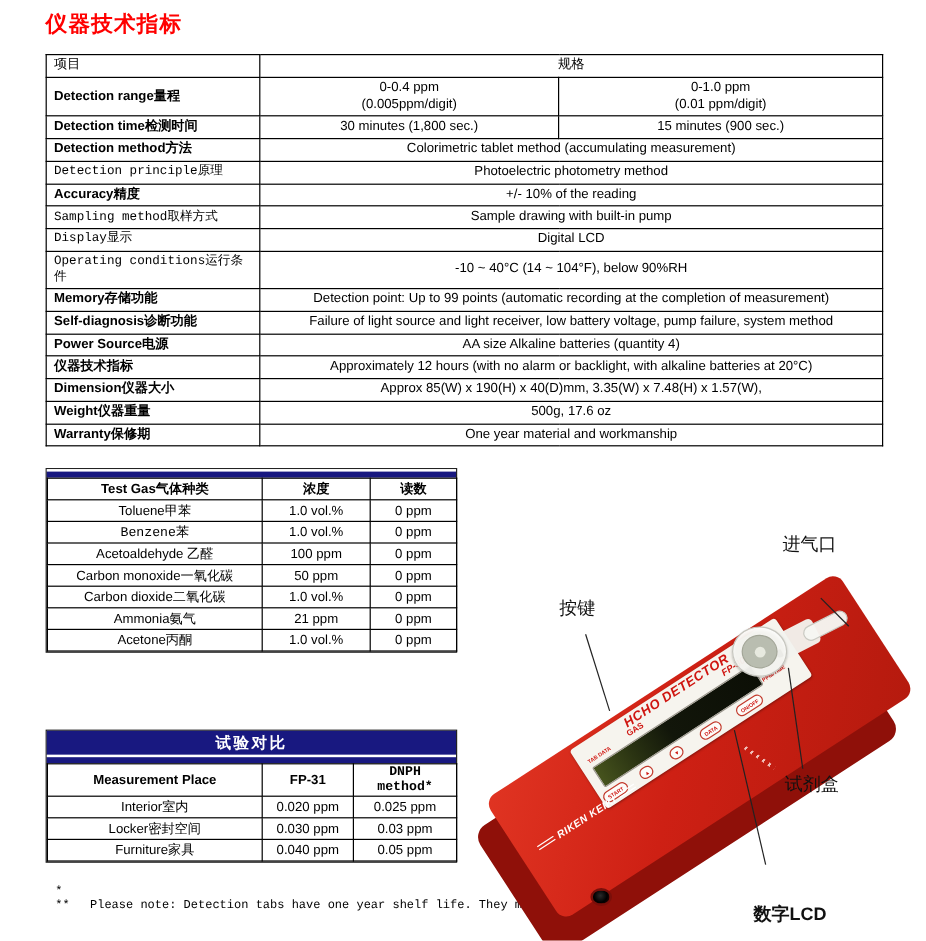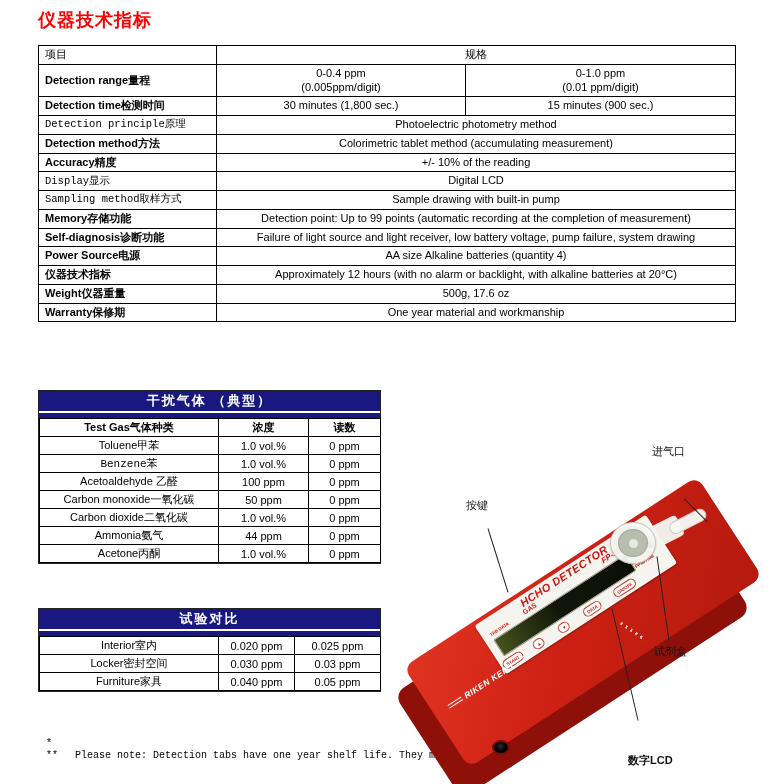--- a/index.html
+++ b/index.html
@@ -128,21 +128,21 @@
   .cap-inner {
     position:absolute; left:7px; top:6px; width:30px; height:28px; border-radius:50%;
     background:#b9bdb0; border:1px solid #a3a698;
   }
   .cap-pellet {
     position:absolute; left:10px; top:9px; width:9px; height:9px; border-radius:50%;
     background:#e7e9df;
   }
 
   
-  .anno { position:absolute; font-size:11px; color:#111; z-index:6; white-space:nowrap;
+  .anno { position:absolute; font-size:15px; color:#111; z-index:6; white-space:nowrap;
           font-family:"Liberation Serif","DejaVu Serif",serif; }
   .anno-line { position:absolute; height:1px; background:#222; transform-origin:0 50%; z-index:6; }
   .line-inlet   { left:684px; top:498px; width:33px;  transform:rotate(45deg); }
   .line-keys    { left:488px; top:528px; width:67px;  transform:rotate(72.6deg); }
   .line-reagent { left:657px; top:556px; width:85px;  transform:rotate(81.9deg); }
   .line-lcd     { left:612px; top:608px; width:115px; transform:rotate(76.9deg); }
 </style>
 </head>
 <body>
 
@@ -167,68 +167,75 @@
 (0.005ppm/digit)</td>
       <td class="val pre">0-1.0 ppm
 (0.01 ppm/digit)</td>
     </tr>
     <tr>
       <td class="lb">Detection time检测时间</td>
       <td class="val">30 minutes (1,800 sec.)</td>
       <td class="val">15 minutes (900 sec.)</td>
     </tr>
     <tr>
+      <td class="lb">Detection method方法</td>
+      <td class="val" colspan="2">Colorimetric tablet method (accumulating measurement)</td>
+    </tr>
+    <tr>
       <td class="lb mono">Detection principle原理</td>
       <td class="val" colspan="2">Photoelectric photometry method</td>
     </tr>
     <tr>
-      <td class="lb">Detection method方法</td>
-      <td class="val" colspan="2">Colorimetric tablet method (accumulating measurement)</td>
-    </tr>
-    <tr>
       <td class="lb">Accuracy精度</td>
       <td class="val" colspan="2">+/- 10% of the reading</td>
     </tr>
     <tr>
+      <td class="lb mono">Sampling method取样方式</td>
+      <td class="val" colspan="2">Sample drawing with built-in pump</td>
+    </tr>
+    <tr>
       <td class="lb mono">Display显示</td>
       <td class="val" colspan="2">Digital LCD</td>
     </tr>
     <tr>
-      <td class="lb mono">Sampling method取样方式</td>
-      <td class="val" colspan="2">Sample drawing with built-in pump</td>
+      <td class="lb mono">Operating conditions运行条件</td>
+      <td class="val" colspan="2">-10 ~ 40°C (14 ~ 104°F), below 90%RH</td>
     </tr>
     <tr>
       <td class="lb">Memory存储功能</td>
       <td class="val" colspan="2">Detection point: Up to 99 points (automatic recording at the completion of measurement)</td>
     </tr>
     <tr>
       <td class="lb">Self-diagnosis诊断功能</td>
-      <td class="val" colspan="2">Failure of light source and light receiver, low battery voltage, pump failure, system drawing</td>
+      <td class="val" colspan="2">Failure of light source and light receiver, low battery voltage, pump failure, system method</td>
     </tr>
     <tr>
       <td class="lb">Power Source电源</td>
       <td class="val" colspan="2">AA size Alkaline batteries (quantity 4)</td>
     </tr>
     <tr>
       <td class="lb">仪器技术指标</td>
       <td class="val" colspan="2">Approximately 12 hours (with no alarm or backlight, with alkaline batteries at 20°C)</td>
     </tr>
     <tr>
+      <td class="lb">Dimension仪器大小</td>
+      <td class="val" colspan="2">Approx 85(W) x 190(H) x 40(D)mm, 3.35(W) x 7.48(H) x 1.57(W),</td>
+    </tr>
+    <tr>
       <td class="lb">Weight仪器重量</td>
       <td class="val" colspan="2">500g, 17.6 oz</td>
     </tr>
     <tr>
       <td class="lb">Warranty保修期</td>
       <td class="val" colspan="2">One year material and workmanship</td>
     </tr>
   </tbody>
     </table>
 
   <div class="band-block gas-block">
-    <div class="band-title">干扰气体 （典型）</div>
     <div class="band-gap"></div>
     <div class="band-strip"></div>
     <table class="band-table">
       <colgroup>
           <col style="width:179px">
           <col style="width:90px">
           <col style="width:72px">
         </colgroup>
       <tbody>
           <tr class="hd">
@@ -256,21 +263,21 @@
         <td>50 ppm</td>
         <td>0 ppm</td>
       </tr>
       <tr>
         <td>Carbon dioxide二氧化碳</td>
         <td>1.0 vol.%</td>
         <td>0 ppm</td>
       </tr>
       <tr>
         <td>Ammonia氨气</td>
-        <td>44 ppm</td>
+        <td>21 ppm</td>
         <td>0 ppm</td>
       </tr>
       <tr>
         <td>Acetone丙酮</td>
         <td>1.0 vol.%</td>
         <td>0 ppm</td>
       </tr>
     </tbody>
       </table>
   </div>
@@ -279,20 +286,25 @@
     <div class="band-title">试验对比</div>
     <div class="band-gap"></div>
     <div class="band-strip"></div>
     <table class="band-table">
       <colgroup>
           <col style="width:179px">
           <col style="width:76px">
           <col style="width:86px">
         </colgroup>
       <tbody>
+          <tr class="hd">
+        <td>Measurement Place</td>
+        <td>FP-31</td>
+        <td class="mono" style="font-weight:bold">DNPH method*</td>
+      </tr>
       <tr>
         <td>Interior室内</td>
         <td>0.020 ppm</td>
         <td>0.025 ppm</td>
       </tr>
       <tr>
         <td>Locker密封空间</td>
         <td>0.030 ppm</td>
         <td>0.03 ppm</td>
       </tr>

